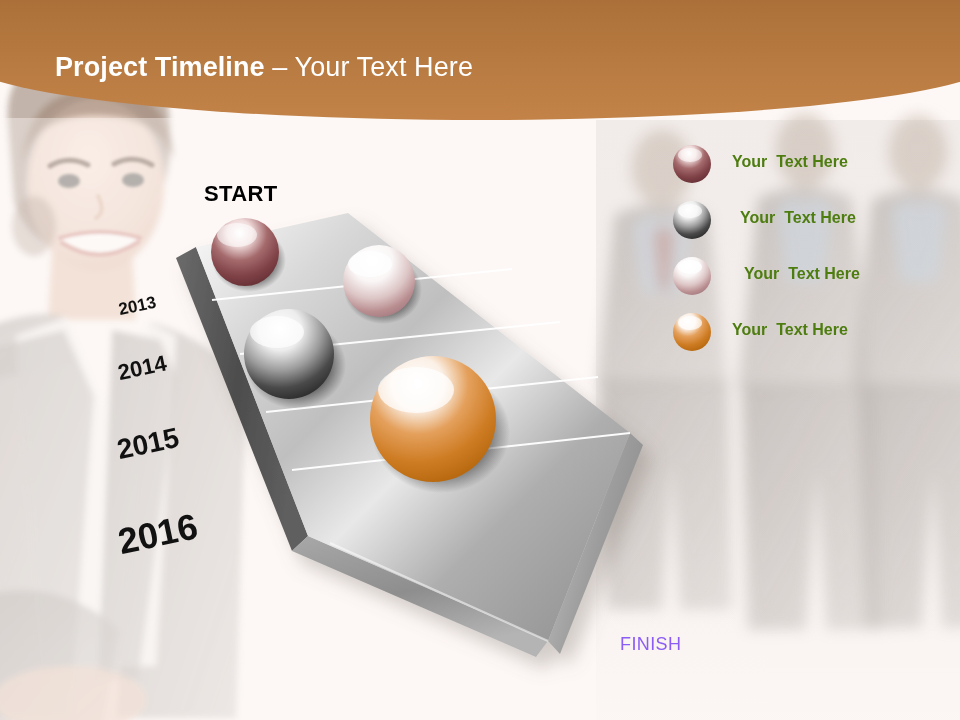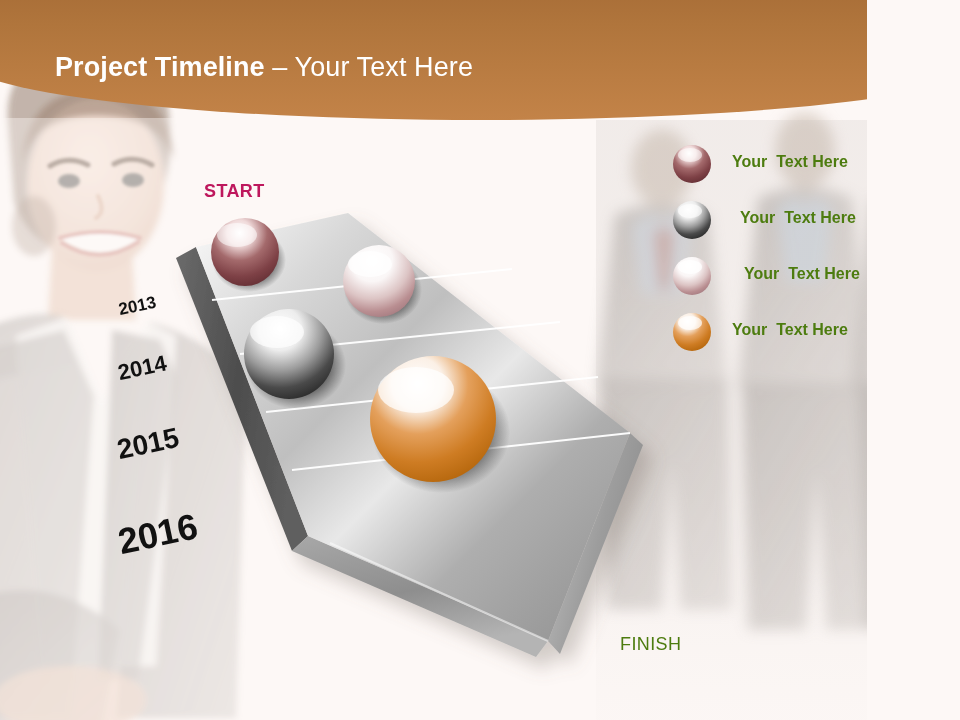--- a/index.html
+++ b/index.html
@@ -2,21 +2,21 @@
 <html><head>
 <meta charset="utf-8">
 <style>
   html,body{margin:0;padding:0;}
   body{
     width:960px;height:720px;overflow:hidden;
     background:#FDF8F6;
     font-family:"Liberation Sans", sans-serif;
     position:relative;
   }
-  #slide{position:absolute;left:0;top:0;width:867px;height:720px;overflow:hidden;background:#FDF8F6;}
+  #slide{position:absolute;left:0;top:0;width:960px;height:720px;overflow:hidden;background:#FDF8F6;}
 
   
   .bg-layer{position:absolute;left:0;top:0;width:960px;height:720px;pointer-events:none;}
 
   
   #header-band{
     position:absolute;left:-40px;top:-130px;width:1040px;height:250px;
     border-radius:0 0 50% 50% / 0 0 62px 62px;
     background:linear-gradient(180deg,#8E5628 0%,#9E6431 28%,#B0753C 62%,#C38348 100%);
     overflow:hidden;
@@ -32,22 +32,22 @@
   
   #slab{position:absolute;left:0;top:0;width:960px;height:720px;}
 
   
   .year{
     position:absolute;font-weight:bold;color:#111111;
     transform-origin:left bottom;white-space:nowrap;
   }
 
   
-  #start-label{position:absolute;left:204px;top:181px;font-size:18px;font-weight:bold;color:#be185d;letter-spacing:.4px;}
-  #finish-label{position:absolute;left:620px;top:634px;font-size:18px;font-weight:normal;color:#4d7c0f;letter-spacing:.4px;}
+  #start-label{position:absolute;left:204px;top:181px;font-size:22px;font-weight:bold;color:#000000;letter-spacing:.4px;}
+  #finish-label{position:absolute;left:620px;top:634px;font-size:18px;font-weight:normal;color:#8b5cf6;letter-spacing:.4px;}
 
   
   #legend{position:absolute;left:672px;top:144px;width:280px;}
   .legend-row{position:absolute;height:40px;}
   .legend-bullet{position:absolute;left:0;top:0;width:40px;height:40px;border-radius:50%;}
   .legend-text{
     position:absolute;top:9px;font-size:16px;font-weight:bold;color:#4d7c0f;white-space:pre;
   }
 </style>
 </head>

